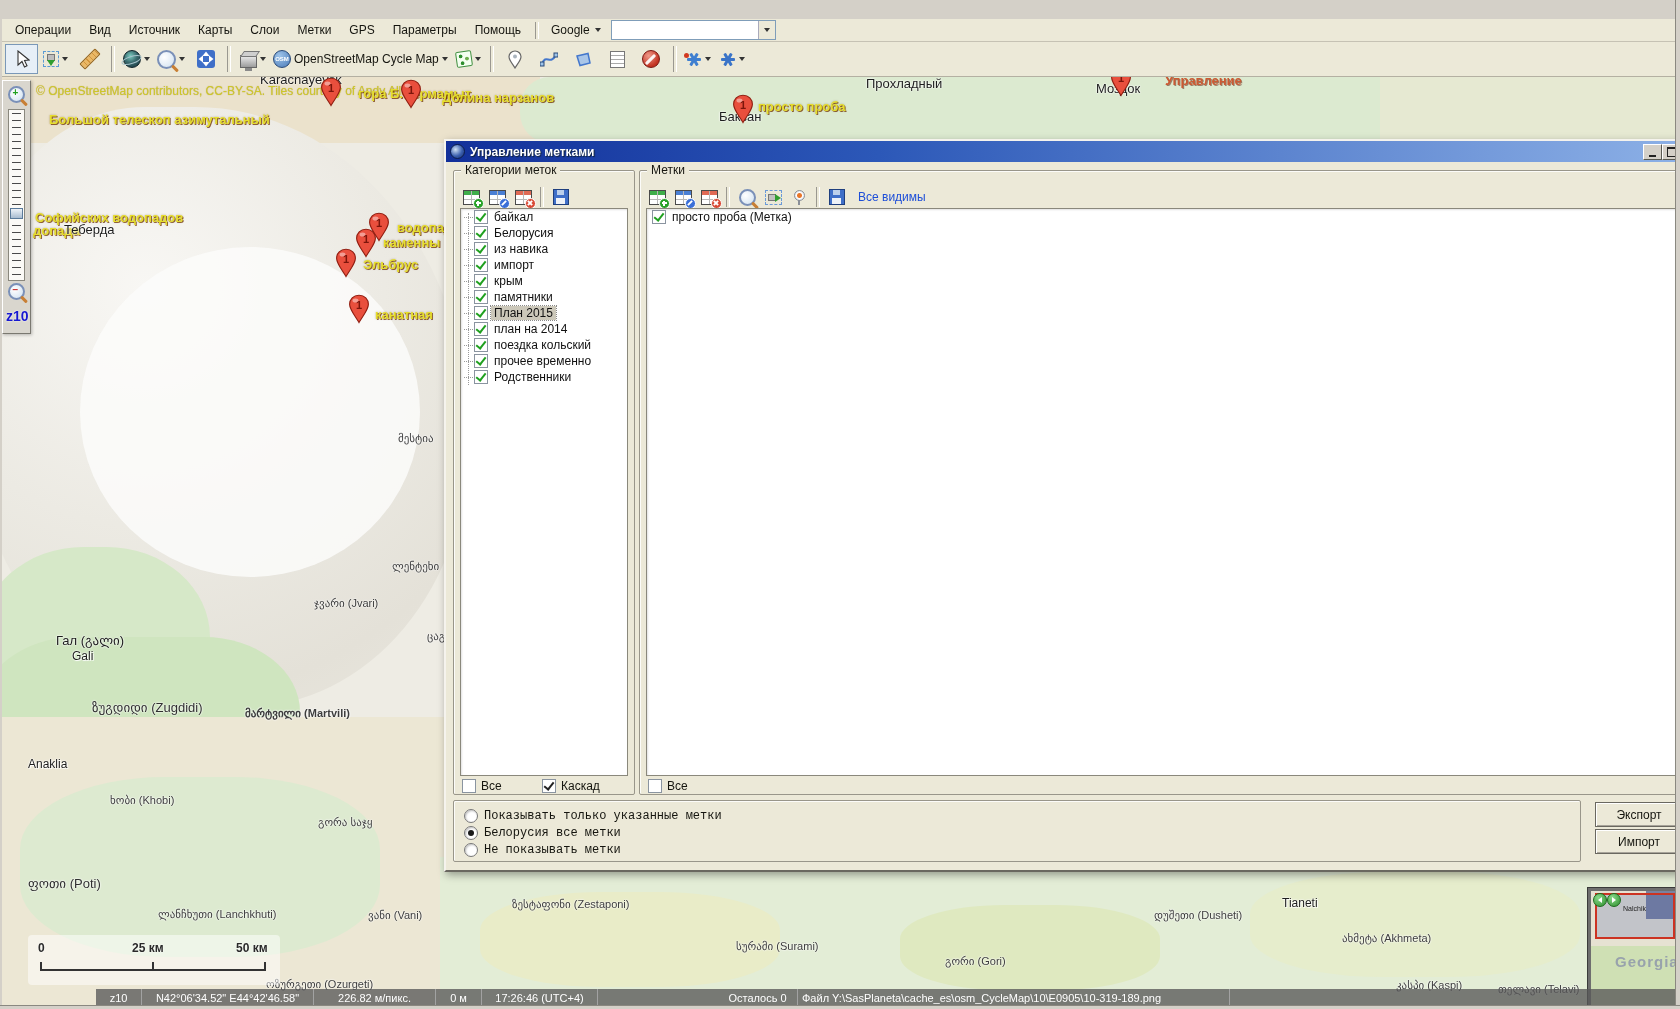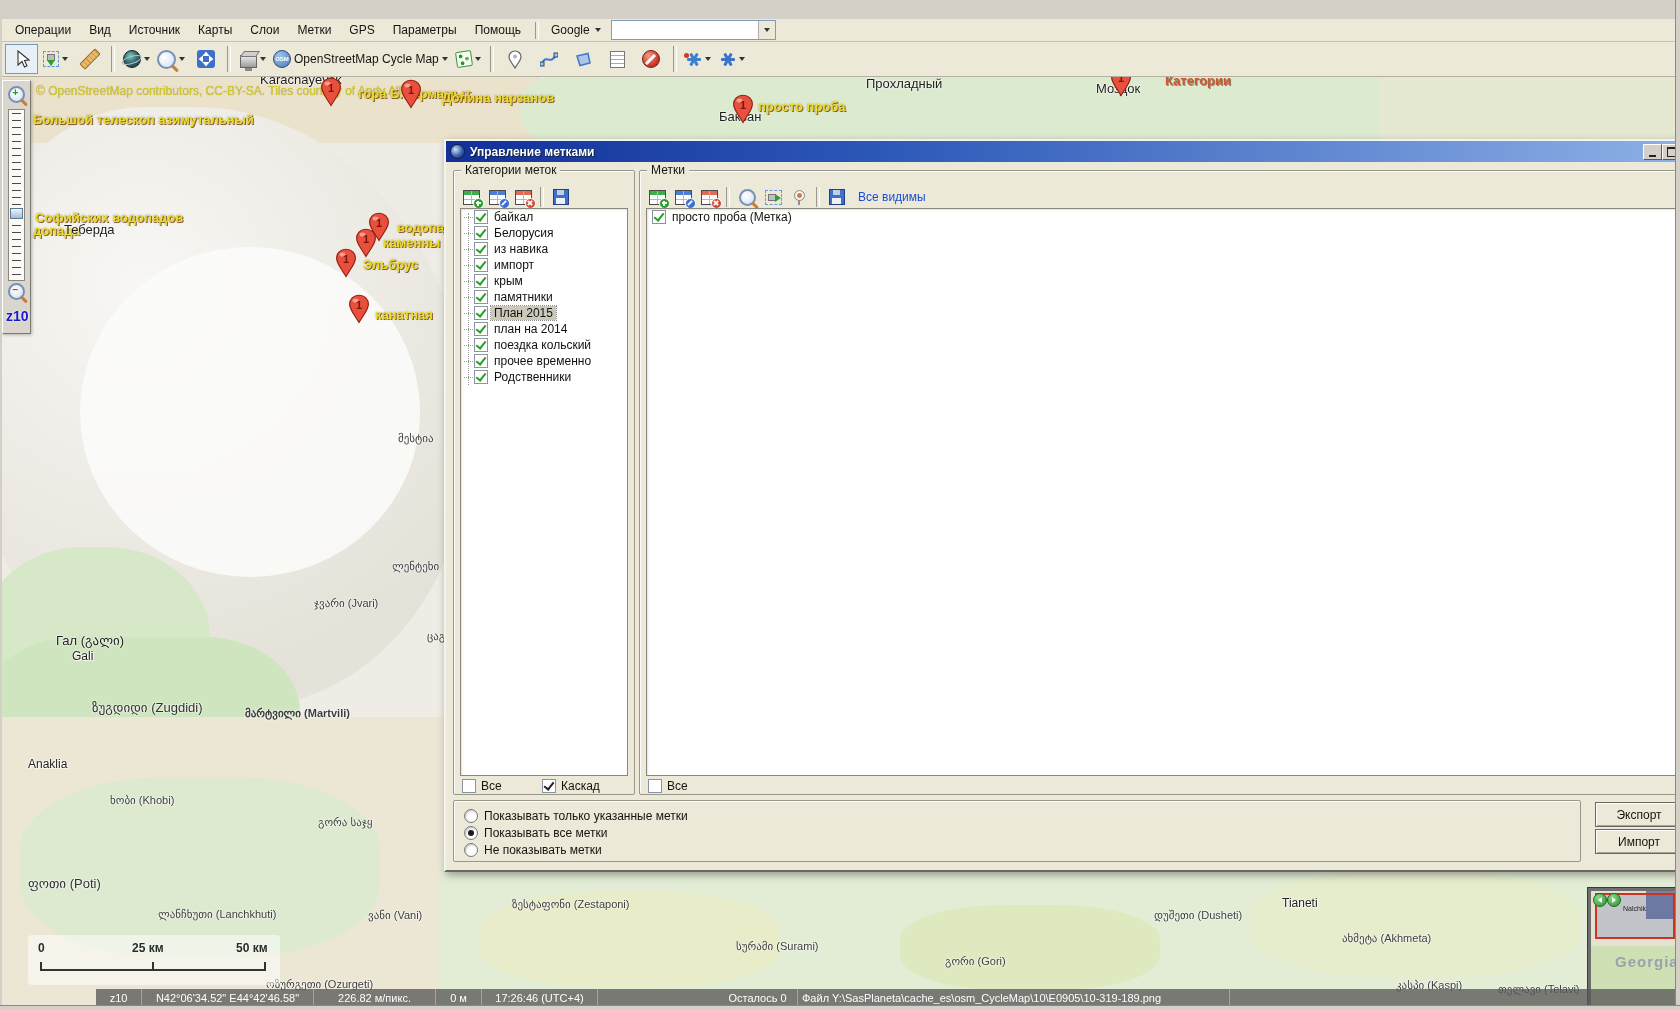--- a/index.html
+++ b/index.html
@@ -157,21 +157,21 @@
   #cat-list::before{content:"";position:absolute;left:7px;top:4px;height:172px;border-left:1px dotted #9a9a9a;}
   .trow{display:flex;align-items:center;height:16px;padding-left:3px;font-size:12px;color:#111;position:relative;}
   .conn{width:9px;border-top:1px dotted #9a9a9a;margin-right:1px;flex:none;}
   .cb{width:12px;height:12px;background:#fff;border:1px solid #8a94a0;position:relative;flex:none;box-sizing:content-box;}
   .cb.checked::after{content:"";position:absolute;left:3px;top:0;width:4px;height:8px;border-right:2px solid #1fa01f;border-bottom:2px solid #1fa01f;transform:rotate(38deg);}
   .cb.checked.black::after{border-color:#222;}
   .trow .lab{padding:0 3px;margin-left:3px;}
   .trow.sel .lab{background:#ccc8ba;outline:1px dotted #8a8a8a;}
   .cbrow{position:absolute;display:flex;align-items:center;gap:5px;font-size:12px;color:#15150f;}
   #opt-panel{left:7px;top:638px;width:1126px;height:60px;}
-  .orow{position:absolute;left:10px;display:flex;align-items:center;gap:6px;font-size:12px;color:#15150f;}
+  .orow{position:absolute;left:10px;display:flex;align-items:center;gap:6px;font-size:12px;color:#15150f;font-family:Liberation Mono, monospace;}
   .radio{width:12px;height:12px;border-radius:50%;background:#fff;border:1px solid #787878;box-shadow:inset 1px 1px 2px rgba(0,0,0,.25);position:relative;flex:none;}
   .radio.sel::after{content:"";position:absolute;inset:3px;background:#1a1a1a;border-radius:50%;}
   .pbtn{position:absolute;width:86px;height:23px;background:#ece9d8;border:1px solid #6a6860;
     box-shadow:inset 1px 1px 0 #fff,inset -1px -1px 0 #a8a49a;font-size:12px;color:#15150f;display:flex;align-items:center;justify-content:center;}
   #btn-export{left:1149px;top:640px;} #btn-import{left:1149px;top:667px;}
 </style>
 </head>
 <body>
 
 <div id="screen">
@@ -313,28 +313,28 @@
       <path d="M 430 12 Q 700 -2 880 7 Q 1080 16 1250 2 L 1430 10 L 1680 4" fill="none" stroke="#e49aa8" stroke-width="2.2" opacity=".85"></path>
       <path d="M 692 0 L 688 64" fill="none" stroke="#e8b4ba" stroke-width="2" opacity=".8"></path>
       <path d="M 0 806 Q 200 828 370 829 Q 520 825 640 812 Q 740 864 860 883 Q 980 890 1060 877 Q 1150 832 1240 852 Q 1330 857 1420 857 Q 1502 862 1548 918" fill="none" stroke="#e09aa6" stroke-width="2.2" opacity=".85"></path>
       <path d="M 790 932 Q 860 882 980 893 Q 1080 902 1190 863 Q 1280 838 1360 860" fill="none" stroke="#a9cfe2" stroke-width="1.6" opacity=".75"></path>
       <path d="M 60 150 Q 100 260 70 360 Q 52 430 92 472" fill="none" stroke="#cbbfae" stroke-width="1.5" opacity=".7"></path>
       <path d="M 430 42 Q 520 32 620 46" fill="none" stroke="#b9d4e4" stroke-width="1.3" opacity=".7"></path>
     </svg>
     <div id="labels">
         <div class="map-label lbl-attr" style="left: 36px; top: 7px;">© OpenStreetMap contributors, CC-BY-SA. Tiles courtesy of Andy Allan</div>
         <div class="map-label lbl-place-lg" style="left: 260px; top: -5px;">Karachayevsk</div>
-        <div class="map-label lbl-mark" style="left: 33px; top: 35px;">Большой телескоп азимутальный</div>
+        <div class="map-label lbl-mark" style="left: 49px; top: 35px;">Большой телескоп азимутальный</div>
         <div class="map-label lbl-mark" style="left: 358px; top: 9px;">гора Б.Бермамыт</div>
         <div class="map-label lbl-mark" style="left: 442px; top: 13px;">Долина нарзанов</div>
         <div class="map-label lbl-place-lg" style="left: 866px; top: -1px;">Прохладный</div>
         <div class="map-label lbl-mark" style="left: 758px; top: 22px;">просто проба</div>
         <div class="map-label lbl-place-lg" style="left: 719px; top: 32px;">Баксан</div>
         <div class="map-label lbl-place-lg" style="left: 1096px; top: 4px;">Моздок</div>
-        <div class="map-label lbl-mark-red" style="left: 1165px; top: -4px;">Категории</div>
+        <div class="map-label lbl-mark-red" style="left: 1165px; top: -4px;">Управление</div>
         <div class="map-label lbl-mark" style="left: 35px; top: 133px;">Софийских водопадов</div>
         <div class="map-label lbl-mark" style="left: 33px; top: 146px;">допада</div>
         <div class="map-label lbl-place-lg" style="left: 64px; top: 145px;">Теберда</div>
         <div class="map-label lbl-mark" style="left: 397px; top: 143px;">водопад</div>
         <div class="map-label lbl-mark" style="left: 383px; top: 158px;">каменны</div>
         <div class="map-label lbl-mark" style="left: 363px; top: 180px;">Эльбрус</div>
         <div class="map-label lbl-mark" style="left: 375px; top: 230px;">канатная</div>
         <div class="map-label lbl-geo" style="left: 398px; top: 355px;">მესტია</div>
         <div class="map-label lbl-geo" style="left: 392px; top: 483px;">ლენტეხი</div>
         <div class="map-label lbl-geo" style="left: 314px; top: 520px;">ჯვარი (Jvari)</div>
@@ -599,21 +599,21 @@
         </div>
       </div>
 
       <div class="group" id="opt-panel">
           <div class="orow" style="top: 8px;">
             <div class="radio"></div>
             <div class="rlabel">Показывать только указанные метки</div>
           </div>
           <div class="orow" style="top: 25px;">
             <div class="radio sel"></div>
-            <div class="rlabel">Показывать все метки</div>
+            <div class="rlabel">Белорусия все метки</div>
           </div>
           <div class="orow" style="top: 42px;">
             <div class="radio"></div>
             <div class="rlabel">Не показывать метки</div>
           </div>
         </div>
       <div class="pbtn" id="btn-export">Экспорт</div>
       <div class="pbtn" id="btn-import">Импорт</div>
     </div>
   </div>

